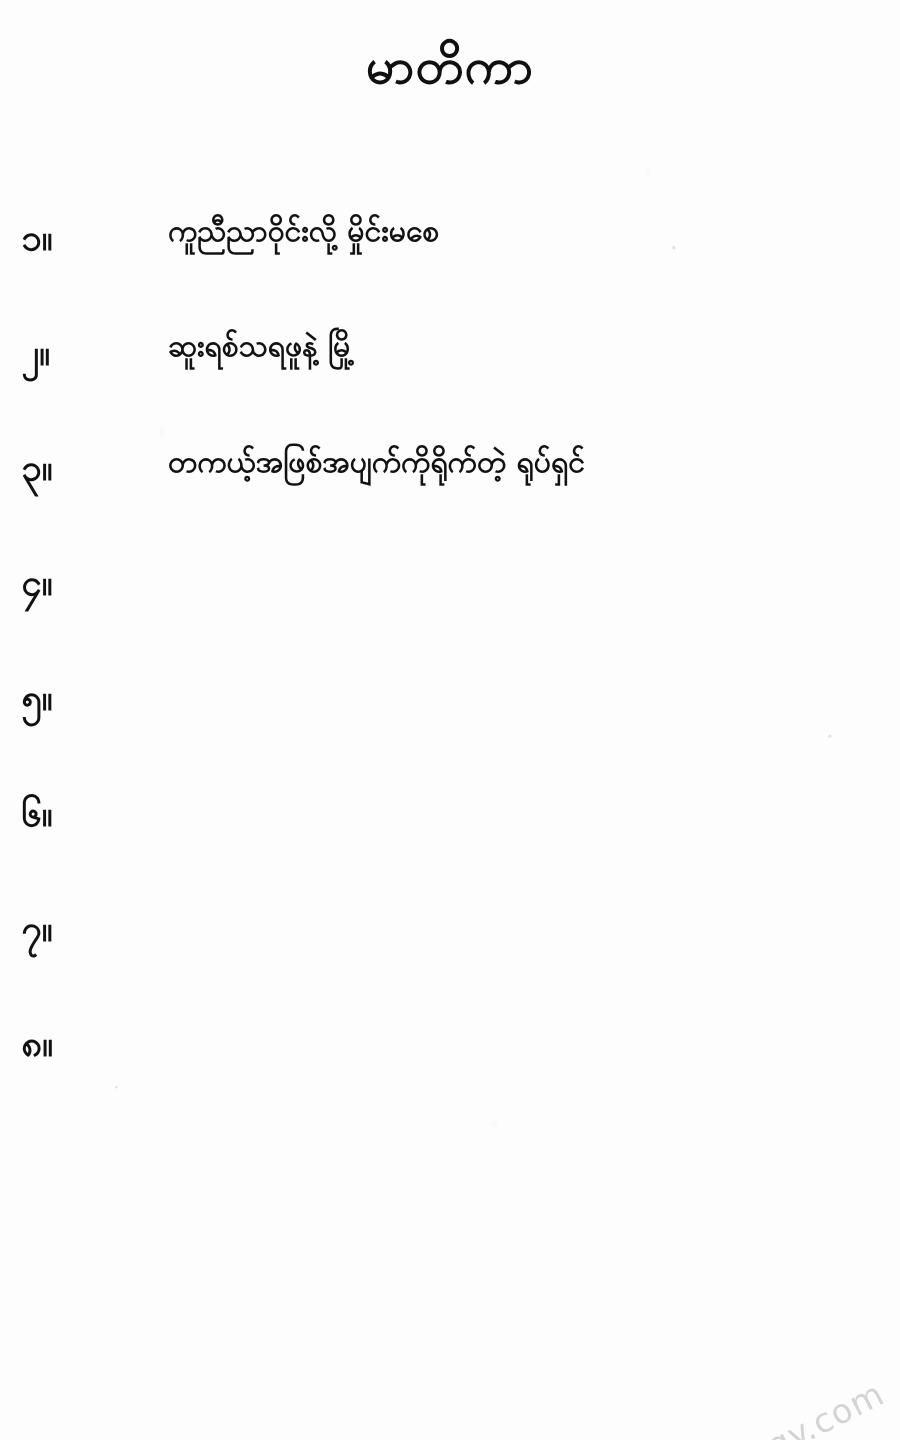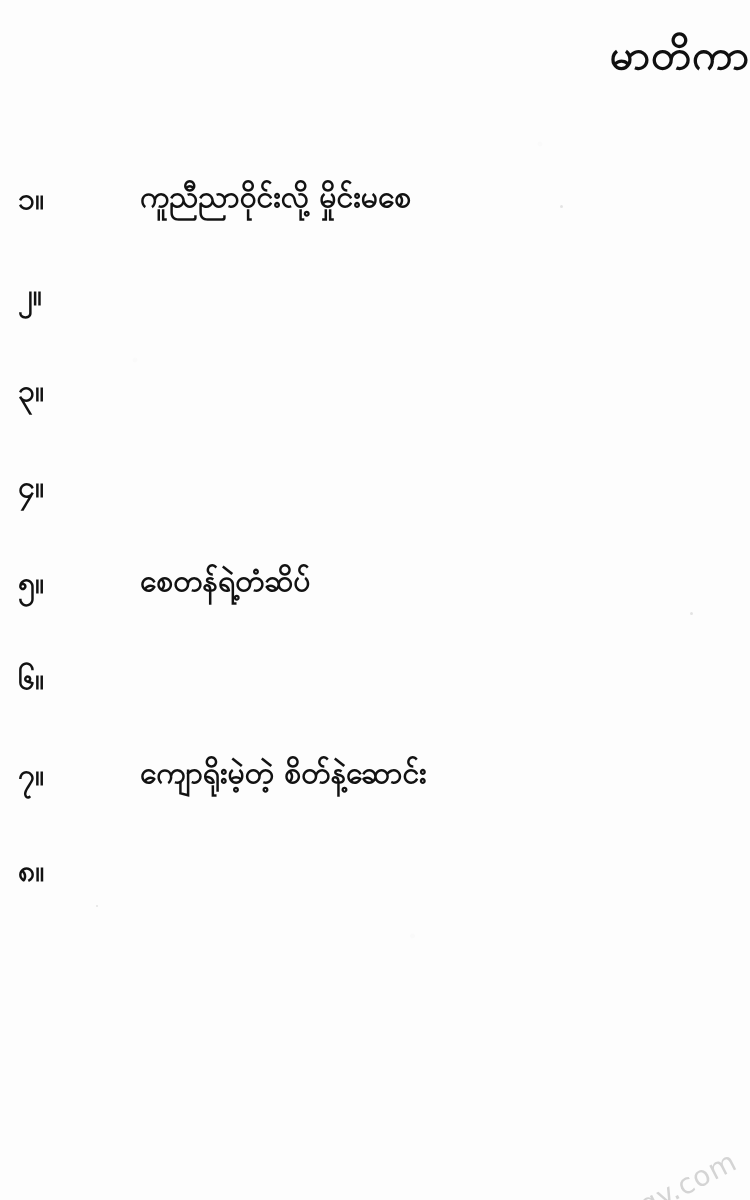--- a/index.html
+++ b/index.html
@@ -18,21 +18,21 @@
   .page {
     position: absolute;
     inset: 0;
     background: #fdfdfd;
     background-image:
       radial-gradient(circle at 18% 30%, rgba(0,0,0,0.012) 0 2px, transparent 3px),
       radial-gradient(circle at 72% 12%, rgba(0,0,0,0.012) 0 2px, transparent 3px),
       radial-gradient(circle at 55% 78%, rgba(0,0,0,0.012) 0 2px, transparent 3px);
   }
   .title {
-    text-align: right;
+    text-align: center;
     font-size: 41px;
     font-weight: 700;
     letter-spacing: 1px;
     padding-top: 30px;
     line-height: 1.25;
     color: #101010;
   }
   .toc {
     margin-top: 96px;
     padding: 0 26px 0 18px;
@@ -45,21 +45,21 @@
   }
   .toc-num {
     flex: 0 0 122px;
     font-size: 30px;
     font-weight: 700;
     color: #121212;
     padding-top: 2px;
   }
   .toc-text {
     flex: 1 1 auto;
-    font-size: 30px;
+    font-size: 25px;
     font-weight: 700;
     color: #121212;
     white-space: nowrap;
   }
   .watermark {
     position: absolute;
     right: 8px;
     bottom: 26px;
     font-size: 28px;
     color: rgba(120,120,120,0.30);
@@ -88,42 +88,42 @@
 
   <div class="toc">
 
     <div class="toc-row">
       <div class="toc-num">၁။</div>
       <div class="toc-text">ကူညီညာဝိုင်းလို့ မှိုင်းမစေ</div>
     </div>
 
     <div class="toc-row">
       <div class="toc-num">၂။</div>
+      <div class="toc-text">ဆူးရစ်သရဖူနဲ့ မြို့</div>
     </div>
 
     <div class="toc-row">
       <div class="toc-num">၃။</div>
+      <div class="toc-text">တကယ့်အဖြစ်အပျက်ကိုရိုက်တဲ့ ရုပ်ရှင်</div>
     </div>
 
     <div class="toc-row">
       <div class="toc-num">၄။</div>
     </div>
 
     <div class="toc-row">
       <div class="toc-num">၅။</div>
-      <div class="toc-text">စေတန်ရဲ့တံဆိပ်</div>
     </div>
 
     <div class="toc-row">
       <div class="toc-num">၆။</div>
     </div>
 
     <div class="toc-row">
       <div class="toc-num">၇။</div>
-      <div class="toc-text">ကျောရိုးမဲ့တဲ့ စိတ်နဲ့ဆောင်း</div>
     </div>
 
     <div class="toc-row">
       <div class="toc-num">၈။</div>
     </div>
 
   </div>
 
   <div class="watermark">mgy.com</div>
 </div>

